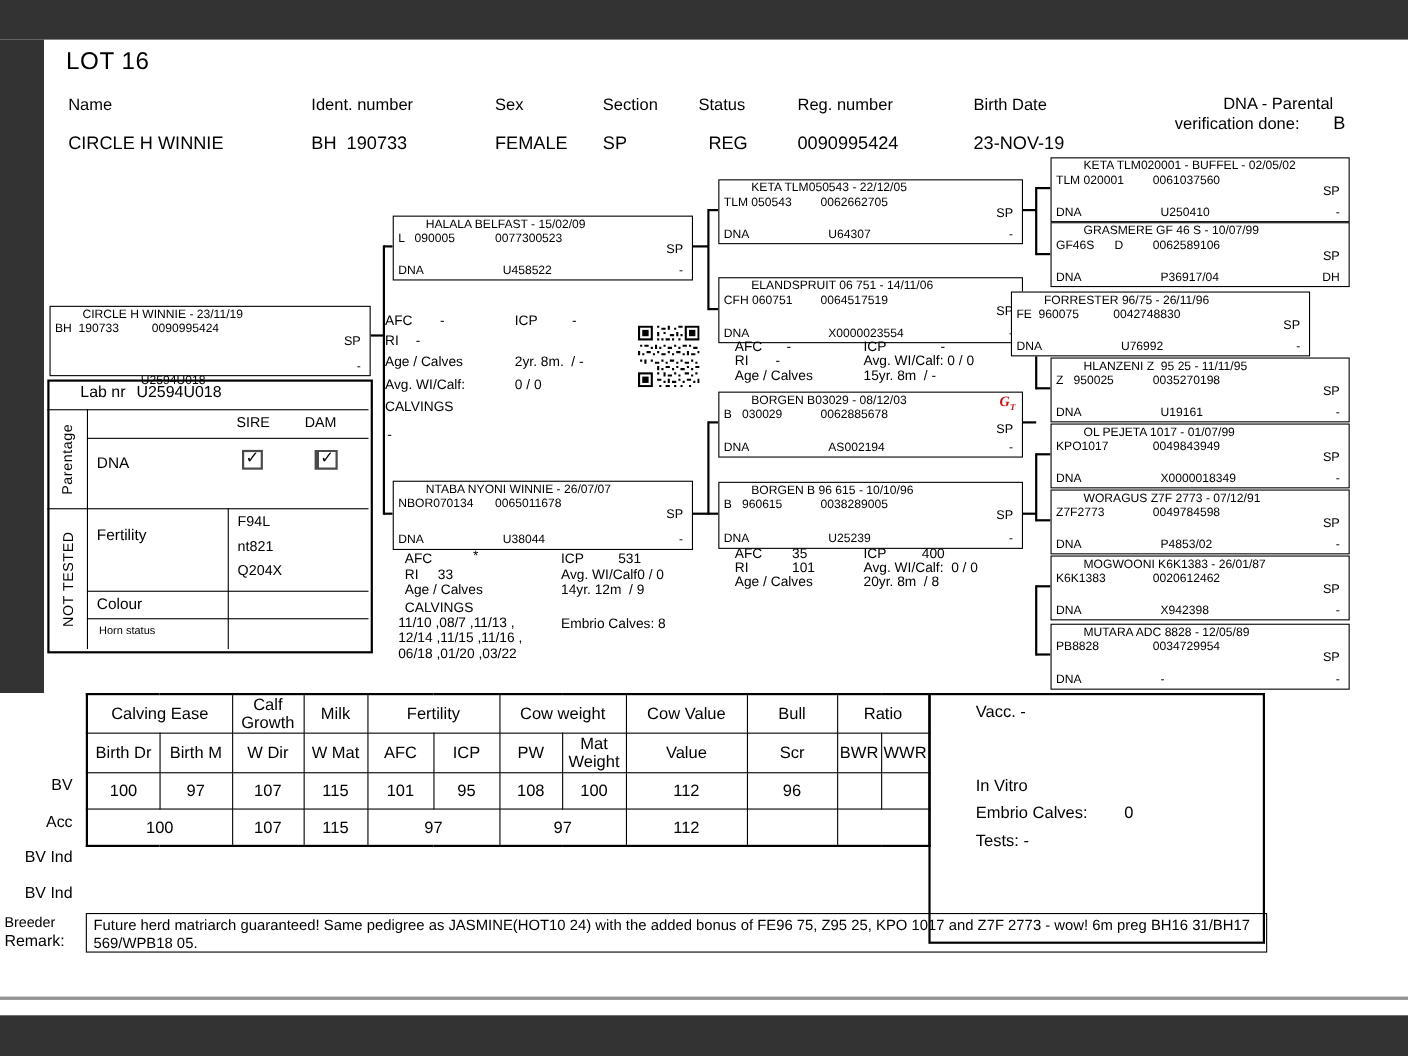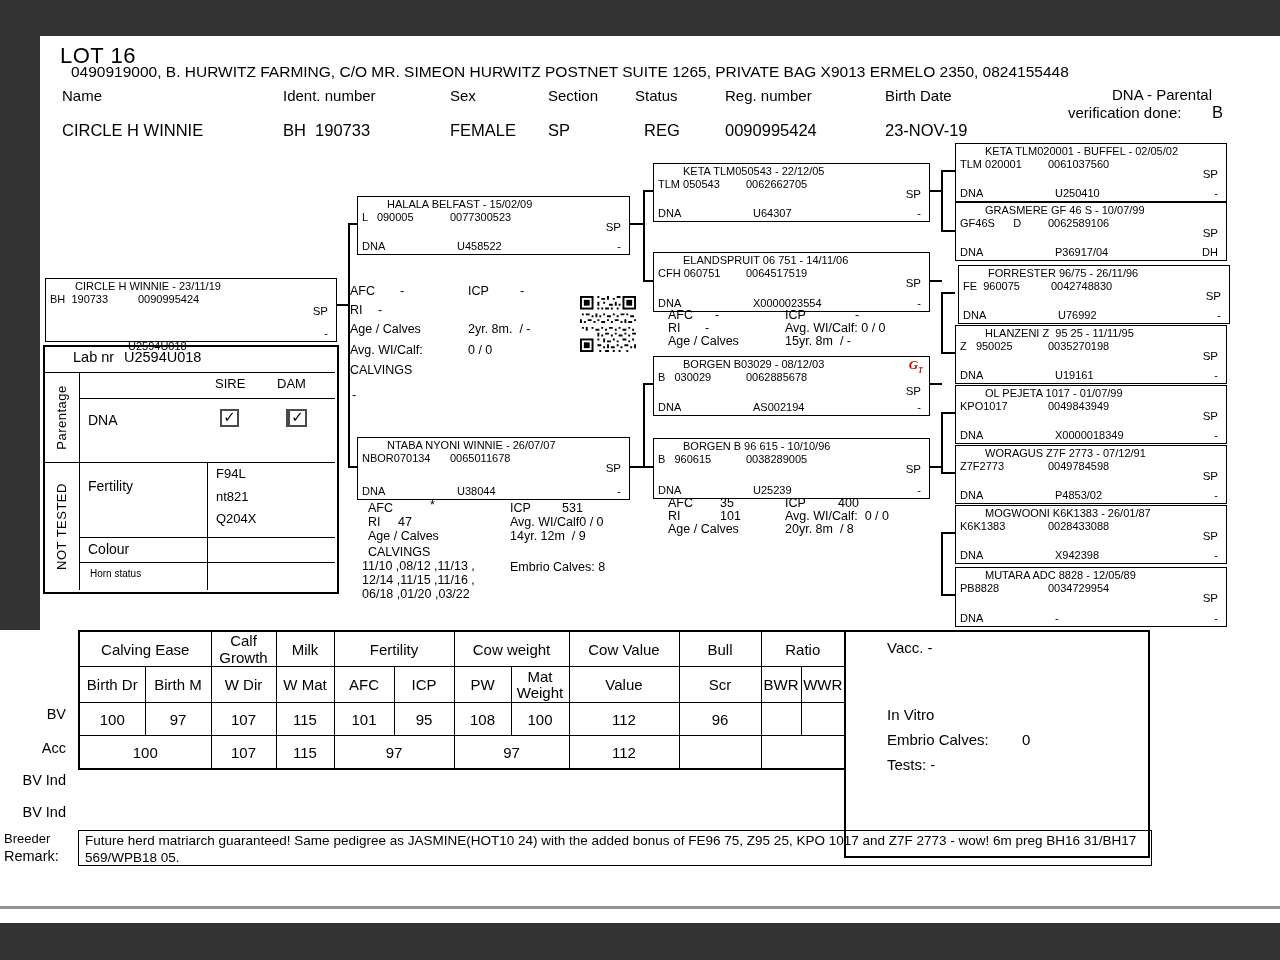--- a/index.html
+++ b/index.html
@@ -55,21 +55,20 @@
 <body>
 
 <div id="page">
 
   <div class="bar" style="left:0;top:0;width:1280px;height:36px"></div>
   <div class="bar" style="left:0;top:36px;width:40px;height:594px"></div>
   <div class="grayline" style="left:0;top:906px;width:1280px;height:3px"></div>
   <div class="bar" style="left:0;top:923px;width:1280px;height:37px"></div>
 
   <div class="abs lot" style="left:60px;top:43px">LOT 16</div>
-  <div class="abs addr" style="left:71px;top:63px">0490919000, B. HURWITZ FARMING, C/O MR. SIMEON HURWITZ POSTNET SUITE 1265, PRIVATE BAG X9013 ERMELO 2350, 0824155448</div>
 
   <div class="abs flabel" style="left:62px;top:87px">Name</div>
   <div class="abs flabel" style="left:283px;top:87px">Ident. number</div>
   <div class="abs flabel" style="left:450px;top:87px">Sex</div>
   <div class="abs flabel" style="left:548px;top:87px">Section</div>
   <div class="abs flabel" style="left:635px;top:87px">Status</div>
   <div class="abs flabel" style="left:725px;top:87px">Reg. number</div>
   <div class="abs flabel" style="left:885px;top:87px">Birth Date</div>
   <div class="abs flabel" style="left:1112px;top:86px">DNA - Parental</div>
   <div class="abs flabel" style="left:1068px;top:104px">verification done:</div>
@@ -172,21 +171,21 @@
     <div class="pb-dna"><span>DNA</span><span class="pb-dna-val">U250410</span></div>
     <div class="pb-flag">-</div>
   </div>
   <div class="pbox" style="left:955px;top:202px;width:270px;height:57px">
     <div class="pb-name">GRASMERE GF 46 S - 10/07/99</div>
     <div class="pb-ids"><span class="pid">GF46S      D</span><span>0062589106</span></div>
     <div class="pb-sp">SP</div>
     <div class="pb-dna"><span>DNA</span><span class="pb-dna-val">P36917/04</span></div>
     <div class="pb-flag">DH</div>
   </div>
-  <div class="pbox" style="left:958px;top:265px;width:270px;height:57px">
+  <div class="pbox" style="left:919px;top:265px;width:270px;height:57px">
     <div class="pb-name">FORRESTER 96/75 - 26/11/96</div>
     <div class="pb-ids"><span class="pid">FE  960075</span><span>0042748830</span></div>
     <div class="pb-sp">SP</div>
     <div class="pb-dna"><span>DNA</span><span class="pb-dna-val">U76992</span></div>
     <div class="pb-flag">-</div>
   </div>
   <div class="pbox" style="left:955px;top:325px;width:270px;height:57px">
     <div class="pb-name">HLANZENI Z  95 25 - 11/11/95</div>
     <div class="pb-ids"><span class="pid">Z   950025</span><span>0035270198</span></div>
     <div class="pb-sp">SP</div>
@@ -202,21 +201,21 @@
   </div>
   <div class="pbox" style="left:955px;top:445px;width:270px;height:57px">
     <div class="pb-name">WORAGUS Z7F 2773 - 07/12/91</div>
     <div class="pb-ids"><span class="pid">Z7F2773</span><span>0049784598</span></div>
     <div class="pb-sp">SP</div>
     <div class="pb-dna"><span>DNA</span><span class="pb-dna-val">P4853/02</span></div>
     <div class="pb-flag">-</div>
   </div>
   <div class="pbox" style="left:955px;top:505px;width:270px;height:57px">
     <div class="pb-name">MOGWOONI K6K1383 - 26/01/87</div>
-    <div class="pb-ids"><span class="pid">K6K1383</span><span>0028433088</span></div>
+    <div class="pb-ids"><span class="pid">K6K1383</span><span>0020612462</span></div>
     <div class="pb-sp">SP</div>
     <div class="pb-dna"><span>DNA</span><span class="pb-dna-val">X942398</span></div>
     <div class="pb-flag">-</div>
   </div>
   <div class="pbox" style="left:955px;top:567px;width:270px;height:58px">
     <div class="pb-name">MUTARA ADC 8828 - 12/05/89</div>
     <div class="pb-ids"><span class="pid">PB8828</span><span>0034729954</span></div>
     <div class="pb-sp">SP</div>
     <div class="pb-dna"><span>DNA</span><span class="pb-dna-val">-</span></div>
     <div class="pb-flag">-</div>
@@ -251,28 +250,28 @@
       <rect x="2" y="2" width="3" height="3"></rect>
         <rect x="24" y="2" width="3" height="3"></rect>
         <rect x="2" y="24" width="3" height="3"></rect>
       <path d="M9 0h1v1H9z M11 1h2v1h-2z M14 0h1v2h-1z M17 1h1v1h-1z M19 0h2v1h-2z M9 3h1v2H9z M12 3h1v1h-1z M15 4h2v1h-2z M18 3h1v2h-1z M20 4h1v1h-1z M9 6h1v1H9z M11 6h1v1h-1z M13 6h2v1h-2z M16 6h1v1h-1z M19 6h1v1h-1z M1 9h1v1H1z M3 9h2v1H3z M6 10h1v1H6z M8 9h1v2H8z M10 10h1v1h-1z M12 9h1v1h-1z M14 10h2v1h-2z M17 9h1v1h-1z M19 10h1v1h-1z M21 9h2v1h-2z M24 9h1v1h-1z M26 10h2v1h-2z M0 12h1v2H0z M2 13h1v1H2z M4 12h2v1H4z M7 13h1v1H7z M9 12h1v1H9z M11 13h2v1h-2z M14 12h1v1h-1z M16 13h1v1h-1z M18 12h2v1h-2z M21 13h1v1h-1z M23 12h1v2h-1z M25 13h2v1h-2z M28 12h1v1h-1z M1 16h1v1H1z M3 16h1v2H3z M6 16h1v1H6z M8 17h2v1H8z M11 16h1v1h-1z M13 17h1v1h-1z M15 16h2v1h-2z M18 17h1v1h-1z M20 16h1v1h-1z M22 17h2v1h-2z M25 16h1v1h-1z M27 17h1v1h-1z M9 19h1v2H9z M11 20h1v1h-1z M13 19h2v1h-2z M16 20h1v1h-1z M18 19h1v1h-1z M20 20h2v1h-2z M23 19h1v1h-1z M25 20h1v1h-1z M27 19h2v1h-2z M9 22h1v1H9z M12 22h1v2h-1z M14 23h2v1h-2z M17 22h1v1h-1z M19 23h1v1h-1z M22 22h2v1h-2z M25 23h1v1h-1z M27 22h1v1h-1z M9 25h2v1H9z M12 26h1v1h-1z M14 25h1v2h-1z M16 26h2v1h-2z M19 25h1v1h-1z M21 26h1v1h-1z M23 25h2v1h-2z M26 26h1v1h-1z M28 25h1v2h-1z M10 28h1v1h-1z M13 28h2v1h-2z M17 28h1v1h-1z M20 28h1v1h-1z M24 28h1v1h-1z"></path>
     </g>
   </svg>
 
   <div class="st" style="left:368px;top:501px">AFC</div>
   <div class="st" style="left:430px;top:498px">*</div>
   <div class="st" style="left:368px;top:515px">RI</div>
-  <div class="st" style="left:398px;top:515px">47</div>
+  <div class="st" style="left:398px;top:515px">33</div>
   <div class="st" style="left:368px;top:529px">Age / Calves</div>
   <div class="st" style="left:510px;top:501px">ICP</div>
   <div class="st" style="left:562px;top:501px">531</div>
   <div class="st" style="left:510px;top:515px"><span>Avg. WI/Calf</span><span>0 / 0</span></div>
   <div class="st" style="left:510px;top:529px">14yr. 12m  / 9</div>
   <div class="st" style="left:368px;top:545px">CALVINGS</div>
-  <div class="st" style="left:362px;top:559px">11/10 ,08/12 ,11/13 ,</div>
+  <div class="st" style="left:362px;top:559px">11/10 ,08/7 ,11/13 ,</div>
   <div class="st" style="left:362px;top:573px">12/14 ,11/15 ,11/16 ,</div>
   <div class="st" style="left:362px;top:587px">06/18 ,01/20 ,03/22</div>
   <div class="st" style="left:510px;top:560px">Embrio Calves: 8</div>
 
   <div class="st" style="left:668px;top:308px">AFC</div>
   <div class="st" style="left:715px;top:308px">-</div>
   <div class="st" style="left:668px;top:321px">RI</div>
   <div class="st" style="left:705px;top:321px">-</div>
   <div class="st" style="left:668px;top:334px">Age / Calves</div>
   <div class="st" style="left:785px;top:308px">ICP</div>

